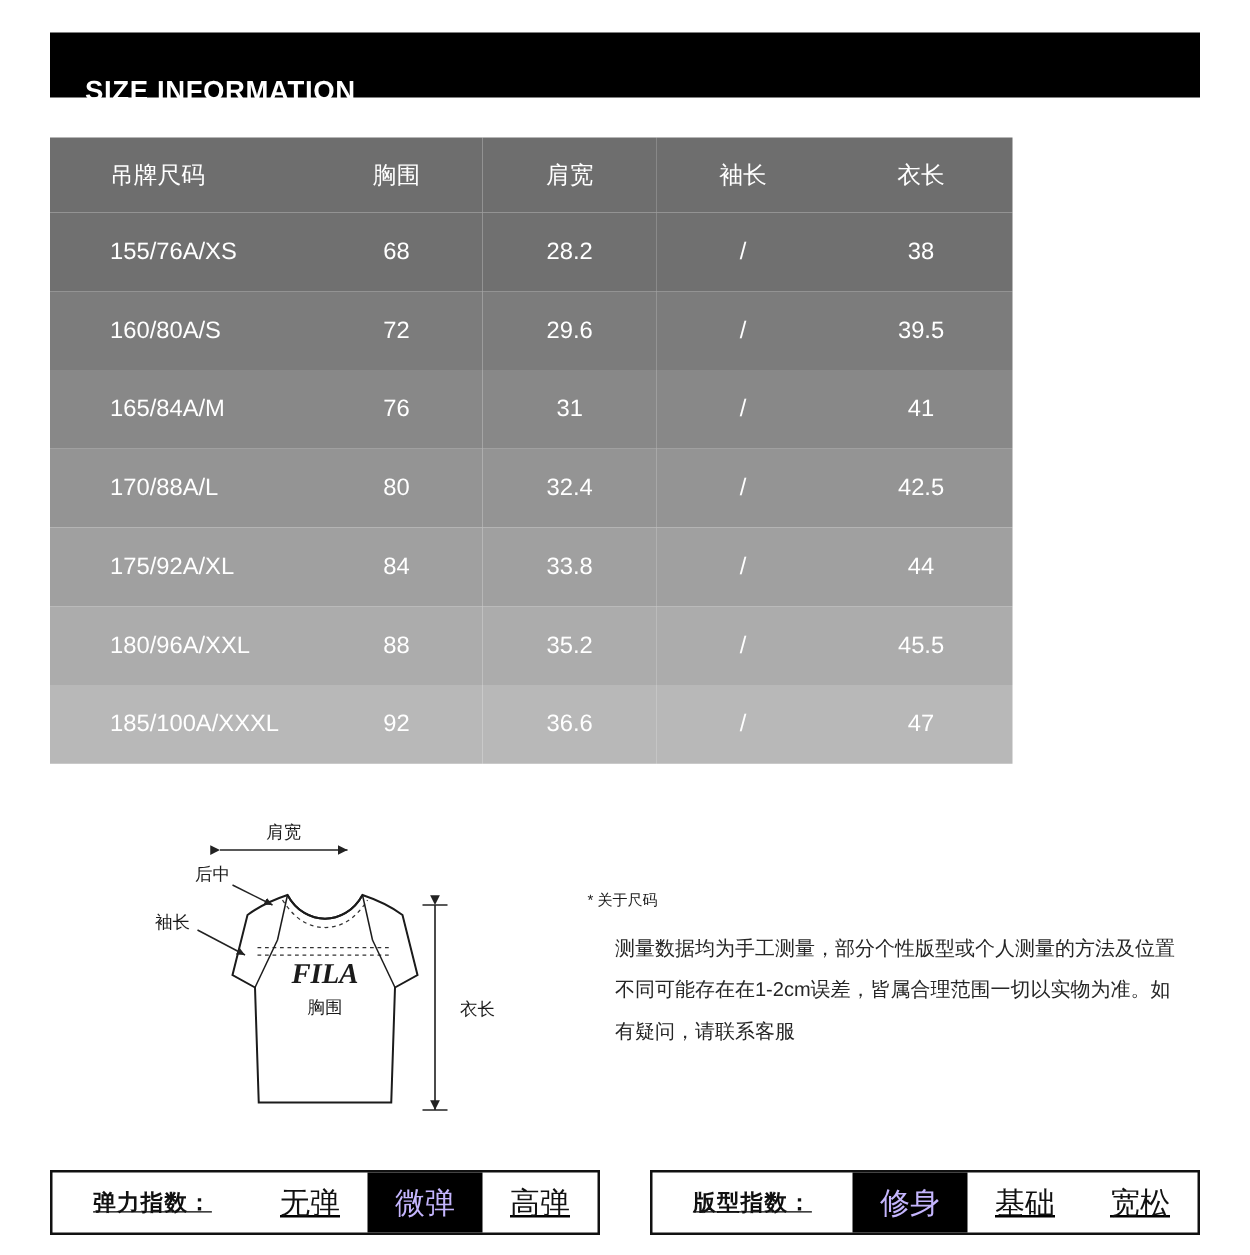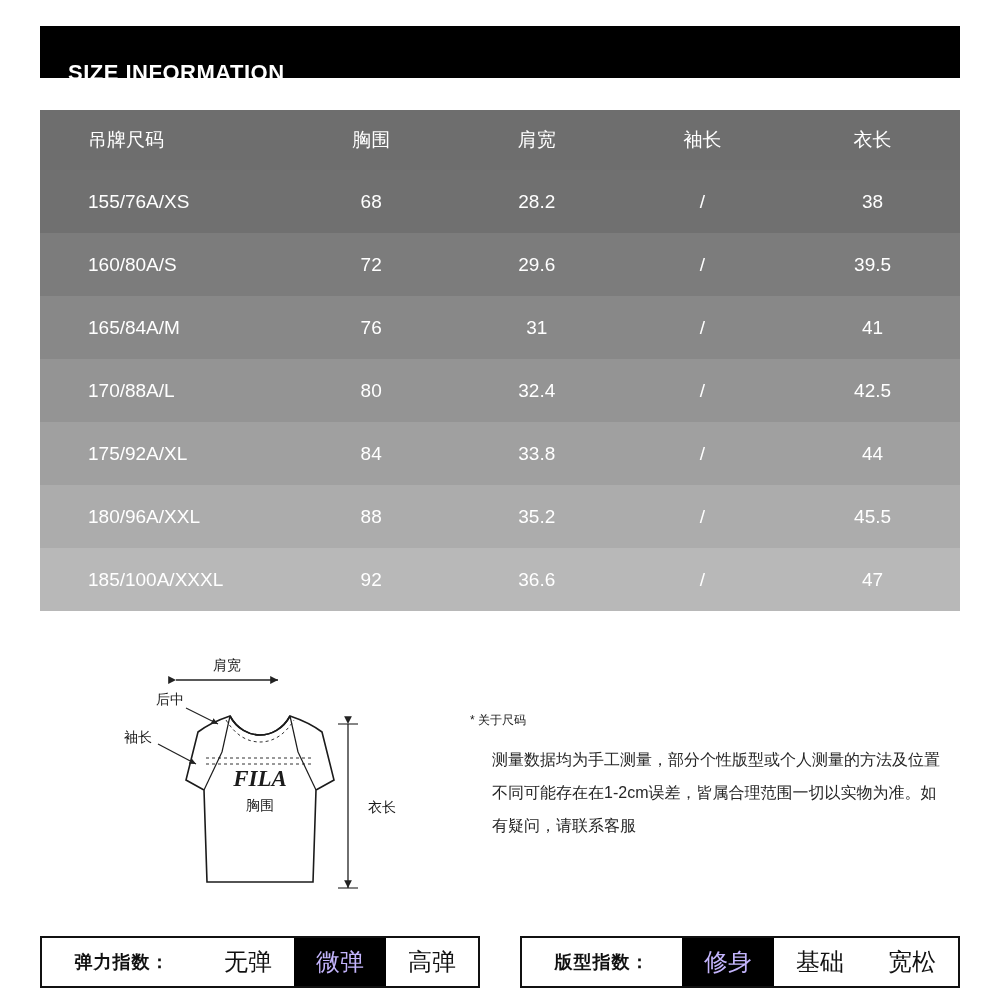--- a/index.html
+++ b/index.html
@@ -32,21 +32,21 @@
     letter-spacing: 0.5px;
     padding-left: 28px;
     font-family: "Liberation Sans", sans-serif;
     margin-top: 41px;
   }
 
   
   .size-table {
     position: absolute;
     left: 40px; top: 110px;
-    width: 920px;
+    width: 770px;
     border-collapse: collapse;
     table-layout: fixed;
   }
   .size-table td, .size-table th {
     padding: 0;
     border: none;
     text-align: center;
     vertical-align: middle;
     color: #ffffff;
     font-size: 19px;
@@ -97,20 +97,21 @@
     padding-left: 22px;
   }
 
   
   .index-box {
     position: absolute;
     height: 52px;
     border: 2px solid #111111;
     display: flex;
     align-items: stretch;
+    text-decoration: underline;
   }
   .index-left { left: 40px; top: 936px; width: 440px; }
   .index-right { left: 520px; top: 936px; width: 440px; }
   .index-label {
     display: flex; align-items: center; justify-content: center;
     font-size: 18px; font-weight: bold; color: #111111;
     width: 160px;
     letter-spacing: 1px;
   }
   .index-opt {

